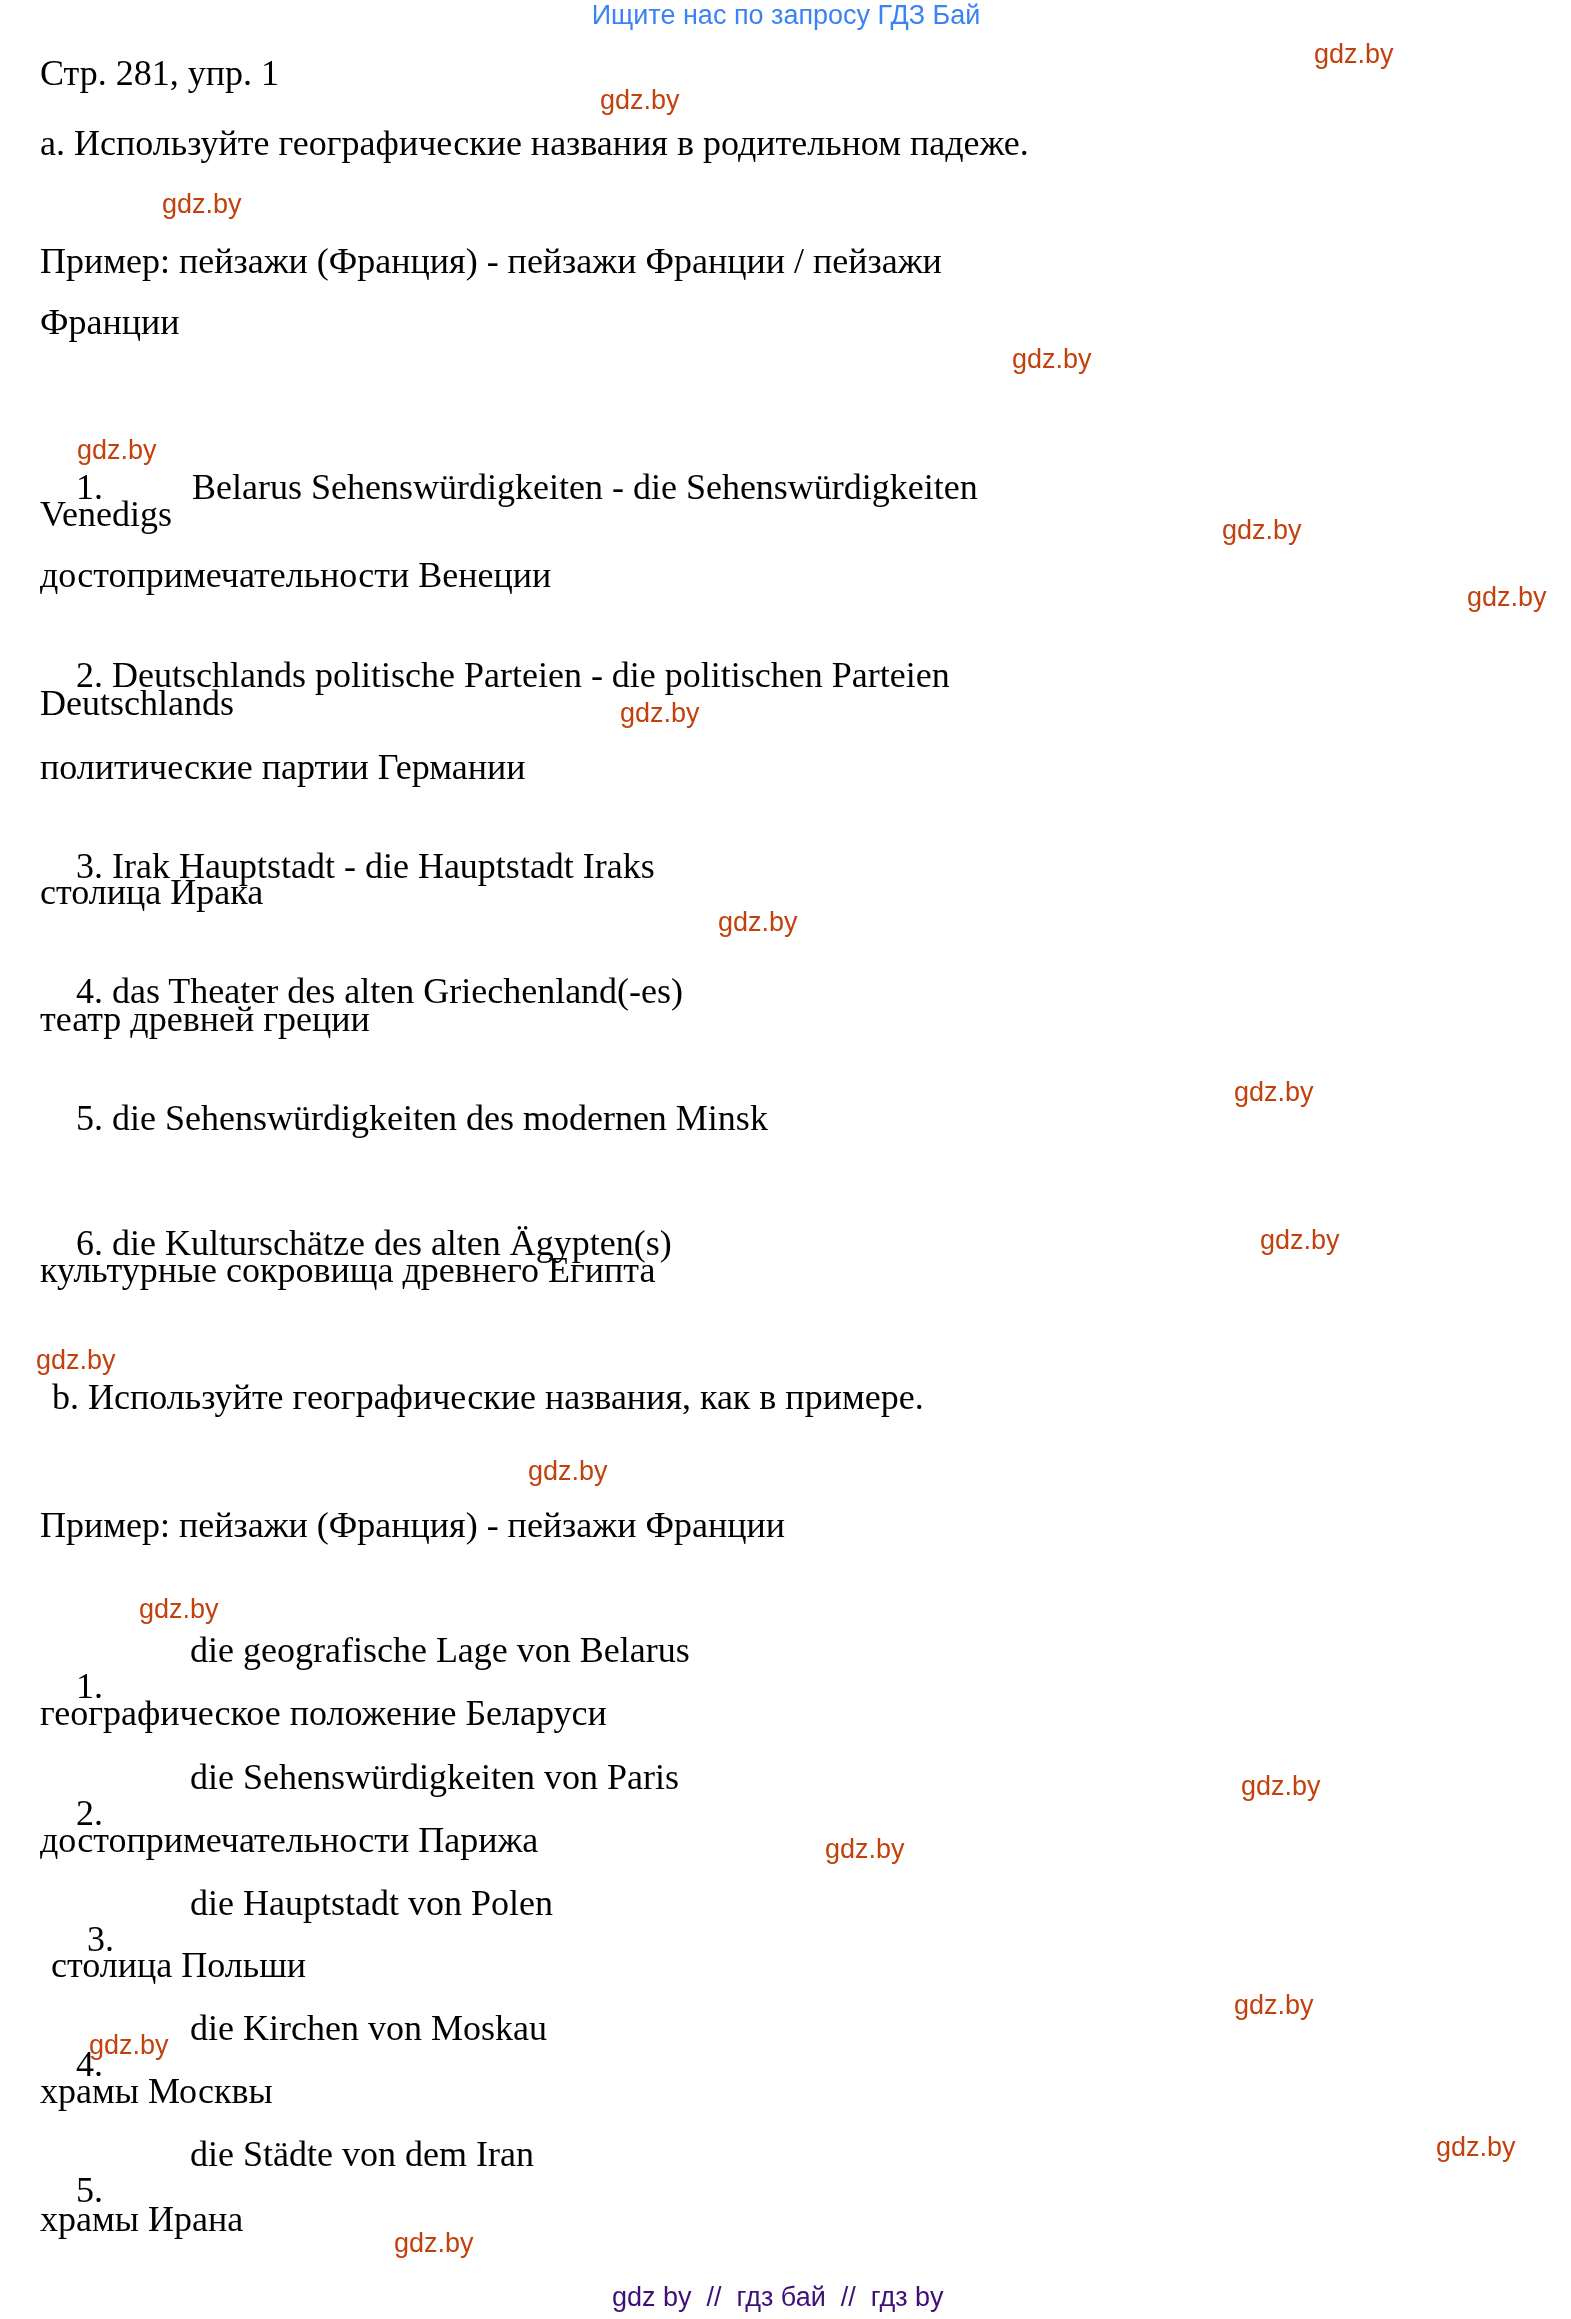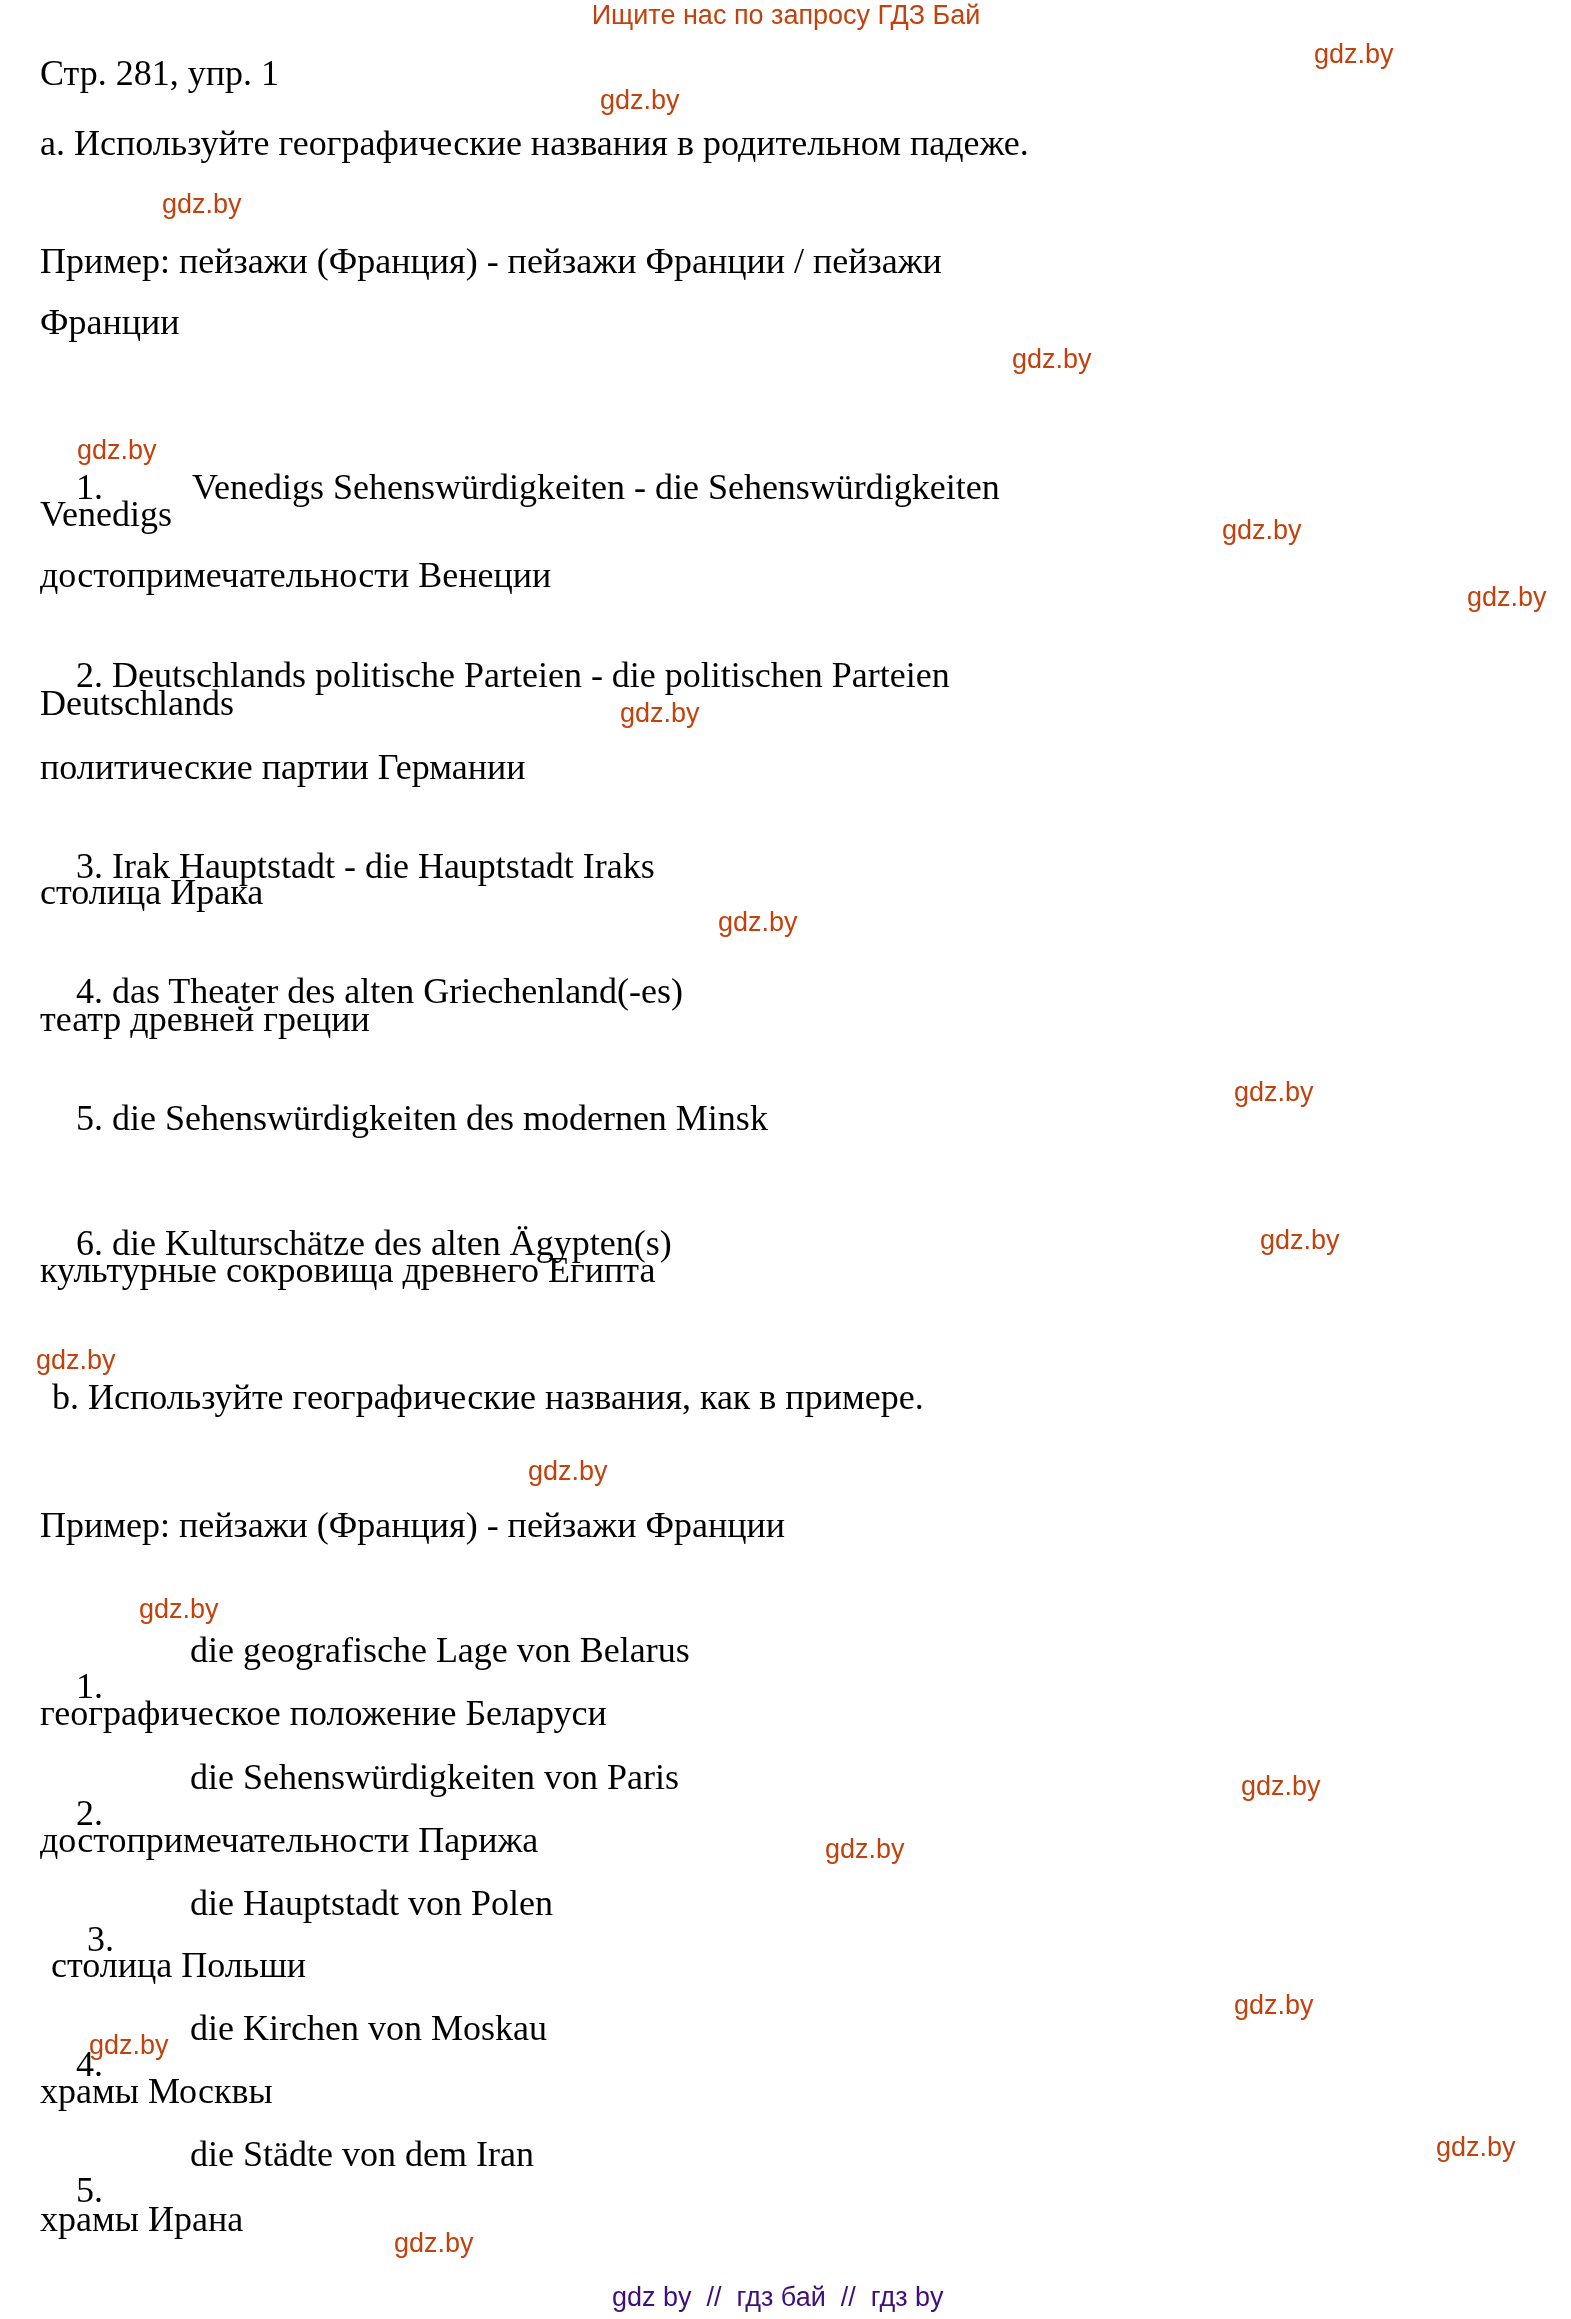--- a/index.html
+++ b/index.html
@@ -37,21 +37,21 @@
     }
     .hdr {
       position: absolute;
       left: 0;
       width: 1572px;
       top: 0px;
       text-align: center;
       font-family: "Liberation Sans", "DejaVu Sans", sans-serif;
       font-size: 27px;
       line-height: 30px;
-      color: #c2410c;
+      color: #3b82f6;
     }
     .ftr {
       position: absolute;
       left: 612px;
       top: 2282px;
       white-space: pre;
       font-family: "Liberation Sans", "DejaVu Sans", sans-serif;
       font-size: 27px;
       line-height: 30px;
       color: #3f0f7a;
@@ -66,21 +66,21 @@
   <div class="hdr">Ищите нас по запросу ГДЗ Бай</div>
 
   <div class="ln" style="left:40px; top:55px;">Стр. 281, упр. 1</div>
 
   <div class="ln" style="left:40px; top:125px;">a. Используйте географические названия в родительном падеже.</div>
 
   <div class="ln" style="left:40px; top:243px;">Пример: пейзажи (Франция) - пейзажи Франции / пейзажи</div>
   <div class="ln" style="left:40px; top:304px;">Франции</div>
 
   <div class="ln" style="left:40px; top:433px;">
-    <span class="num">1.</span><span style="display:inline-block;width:89px;"></span><span>Venedigs Sehenswürdigkeiten - die Sehenswürdigkeiten</span>
+    <span class="num">1.</span><span style="display:inline-block;width:89px;"></span><span>Belarus Sehenswürdigkeiten - die Sehenswürdigkeiten</span>
   </div>
   <div class="ln" style="left:40px; top:496px;">Venedigs</div>
   <div class="ln" style="left:40px; top:557px;">достопримечательности Венеции</div>
 
   <div class="ln" style="left:40px; top:621px;">
     <span class="num">2.</span> <span>Deutschlands politische Parteien - die politischen Parteien</span>
   </div>
   <div class="ln" style="left:40px; top:685px;">Deutschlands</div>
   <div class="ln" style="left:40px; top:749px;">политические партии Германии</div>
 

